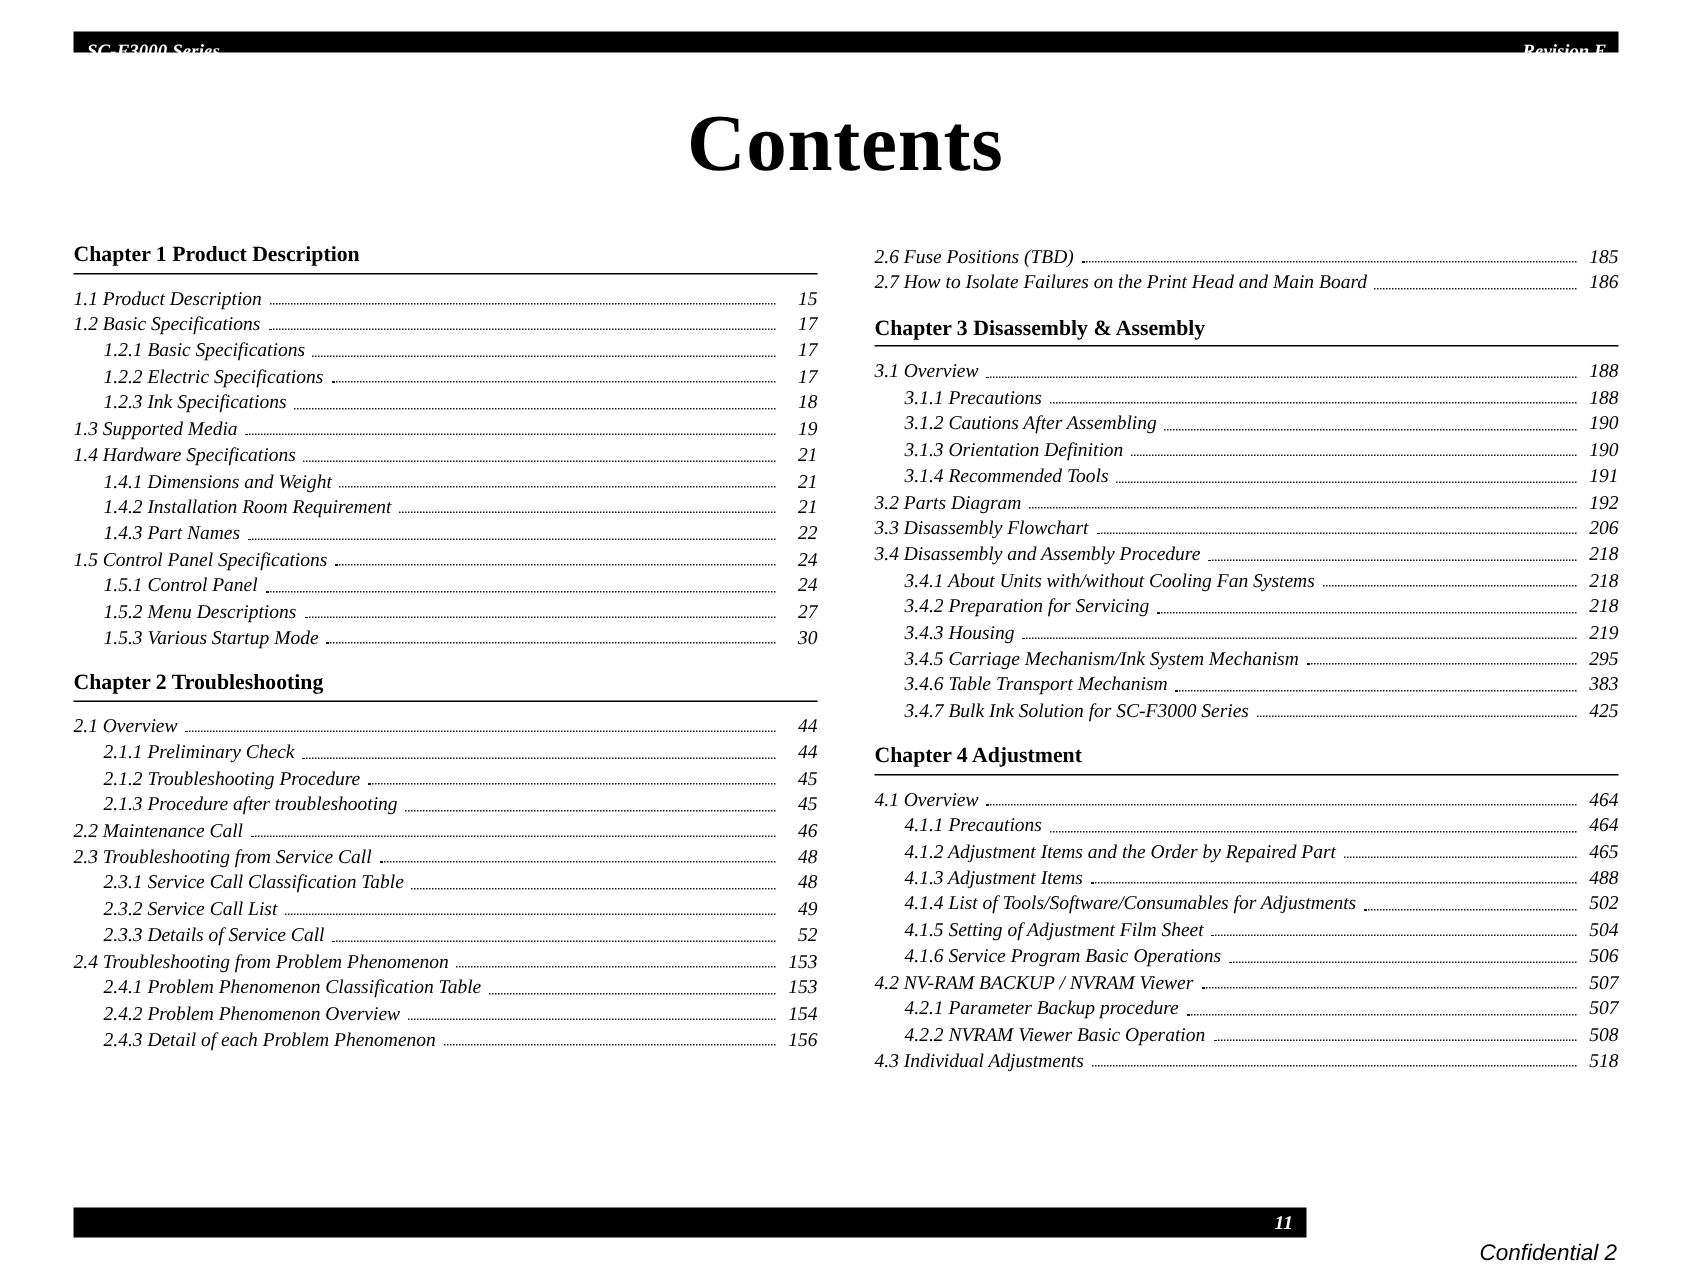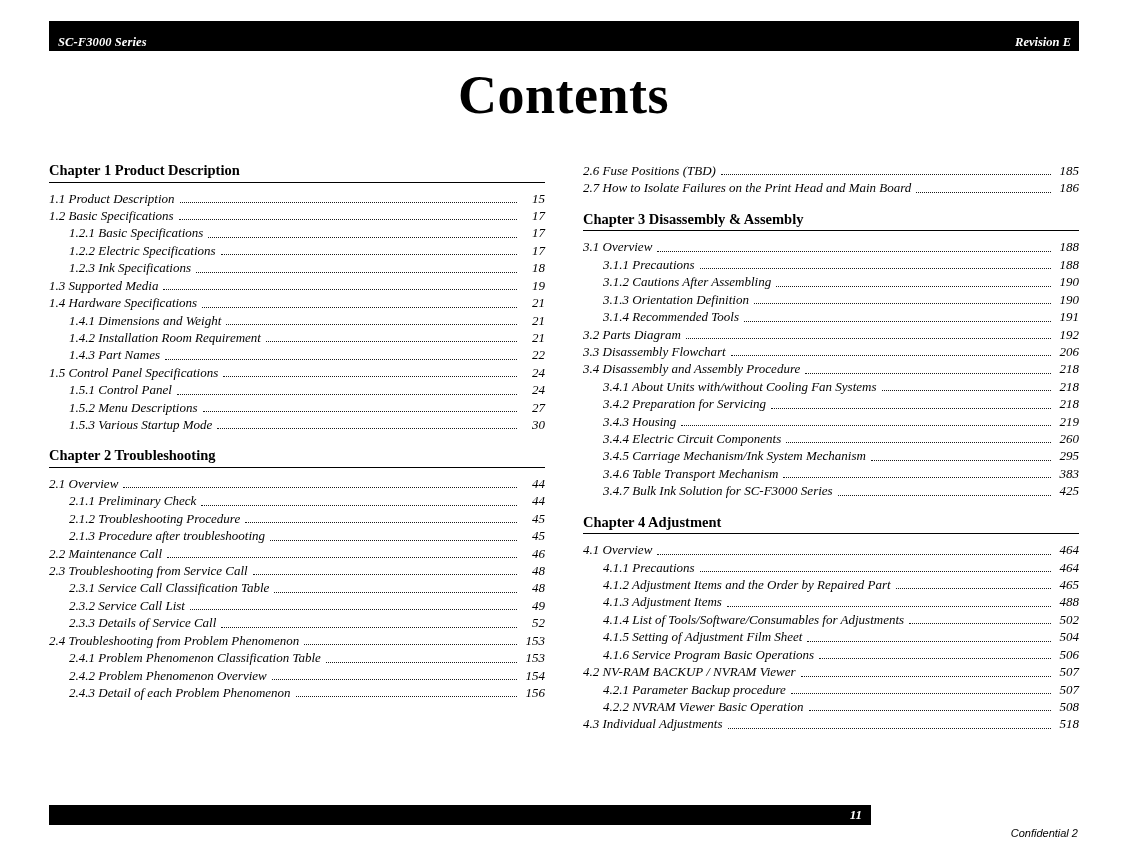--- a/index.html
+++ b/index.html
@@ -19,21 +19,21 @@
     position: absolute;
     inset: 0;
   }
 
   
   .header-bar {
     position: absolute;
     left: 49px;
     top: 21px;
     width: 1030px;
-    height: 30px;
+    height: 14px;
     background: #000000;
     display: flex;
     align-items: center;
     justify-content: space-between;
     box-sizing: border-box;
     padding: 12px 8px 0 9px;
   }
   .header-left {
     color: #ffffff;
     font-style: italic;
@@ -133,21 +133,21 @@
   .footer-page {
     color: #ffffff;
     font-style: italic;
     font-weight: bold;
     font-size: 13px;
   }
   .confidential {
     position: absolute;
     right: 49px;
     top: 827px;
-    font-size: 11px;
+    font-size: 15px;
     font-style: italic;
     font-family: "Liberation Sans", sans-serif;
     color: #000000;
     text-align: center;
   }
 </style>
 </head>
 <body>
 
 <div class="page">
@@ -360,25 +360,20 @@
           <span class="txt">3.4.2 Preparation for Servicing</span>
           <span class="leader"></span>
           <span class="pg">218</span>
         </div>
         <div class="entry lvl2">
           <span class="txt">3.4.3 Housing</span>
           <span class="leader"></span>
           <span class="pg">219</span>
         </div>
         <div class="entry lvl2">
-          <span class="txt">3.4.4 Electric Circuit Components</span>
-          <span class="leader"></span>
-          <span class="pg">260</span>
-        </div>
-        <div class="entry lvl2">
           <span class="txt">3.4.5 Carriage Mechanism/Ink System Mechanism</span>
           <span class="leader"></span>
           <span class="pg">295</span>
         </div>
         <div class="entry lvl2">
           <span class="txt">3.4.6 Table Transport Mechanism</span>
           <span class="leader"></span>
           <span class="pg">383</span>
         </div>
         <div class="entry lvl2">

